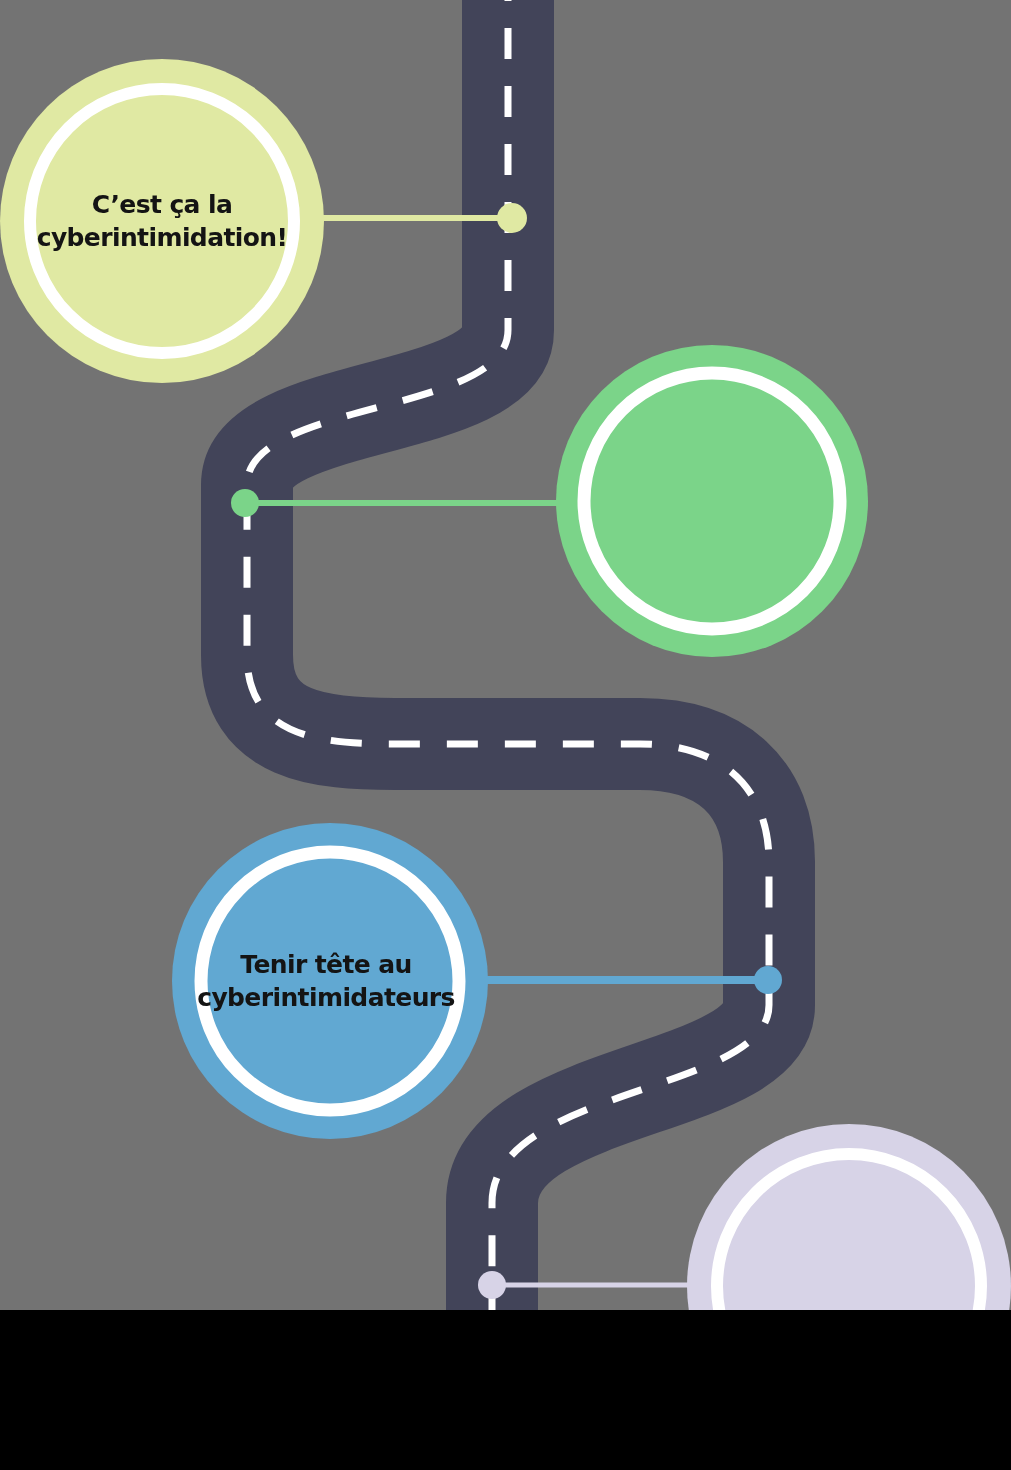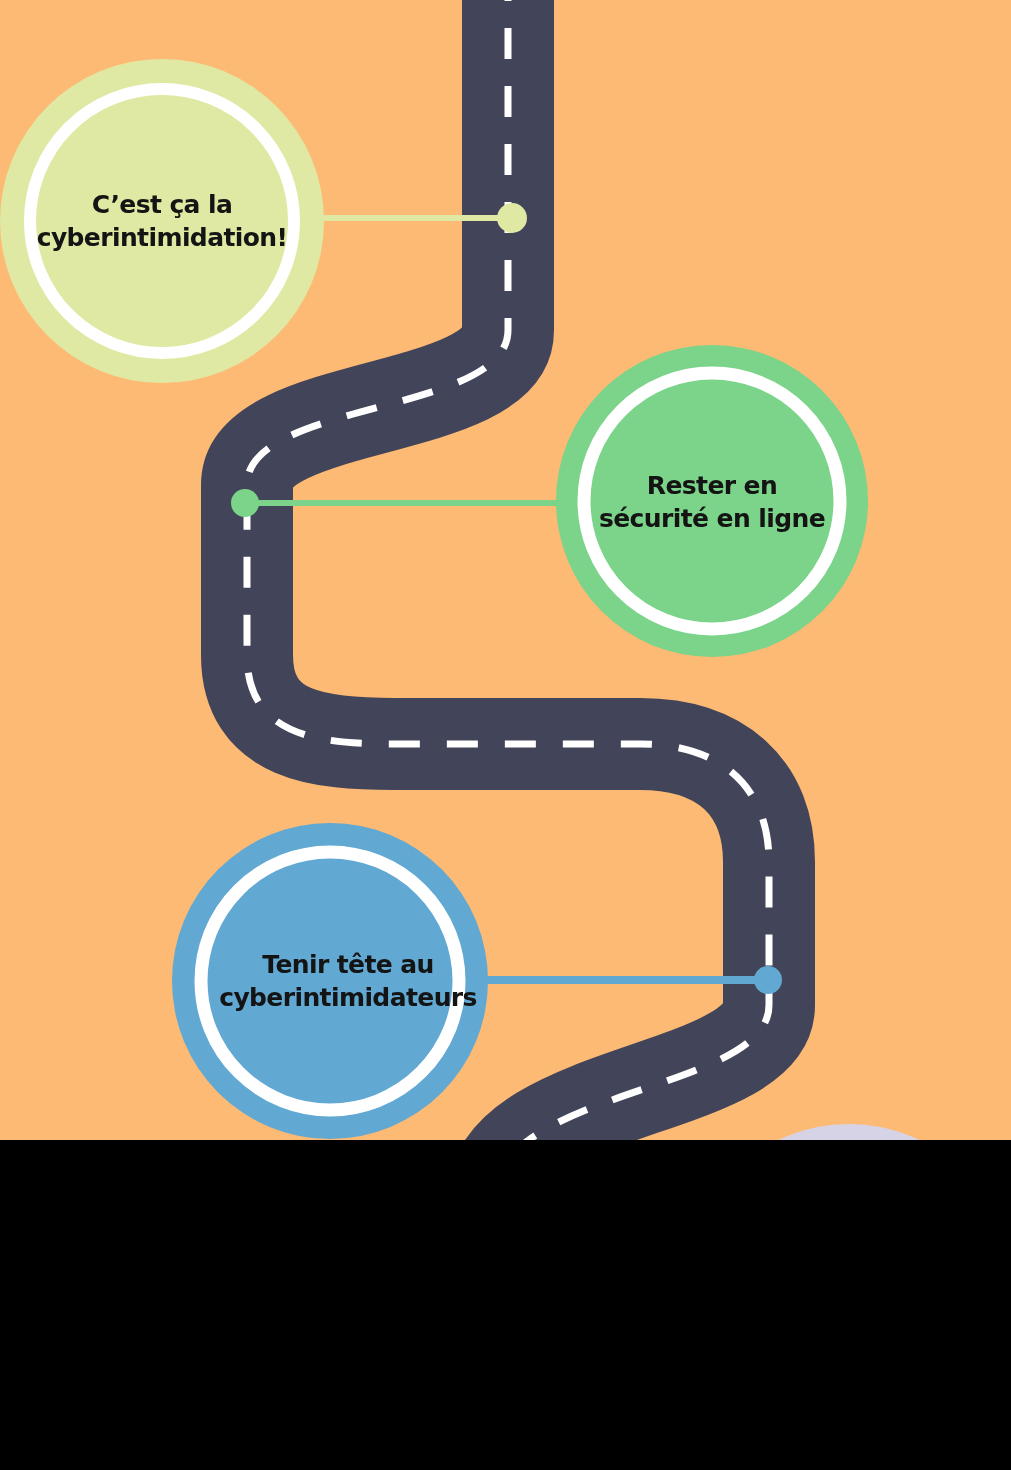--- a/index.html
+++ b/index.html
@@ -3,22 +3,22 @@
 <meta charset="utf-8">
 <style>
   html, body {
     margin: 0;
     padding: 0;
     background: #000;
   }
   .canvas {
     position: relative;
     width: 1011px;
-    height: 1140px;
-    background: #fdba74;
+    height: 1310px;
+    background: #737373;
     overflow: hidden;
     font-family: "DejaVu Sans", sans-serif;
   }
   .road-svg {
     position: absolute;
     left: 0;
     top: 0;
     width: 1011px;
     height: 1470px;
     display: block;
@@ -29,21 +29,21 @@
     text-align: center;
     font-weight: bold;
     font-size: 25px;
     line-height: 1.3;
     letter-spacing: -0.6px;
     color: #141414;
     white-space: normal;
   }
   .stop-label.l1 { left: 162px; top: 221px; width: 262px; }
   .stop-label.l2 { left: 712px; top: 502px; width: 232px; }
-  .stop-label.l3 { left: 348px; top: 981px; width: 292px; }
+  .stop-label.l3 { left: 326px; top: 981px; width: 292px; }
   .stop-label.l4 { left: 849px; top: 1286px; width: 258px; }
 </style>
 </head>
 <body>
 
 <div class="canvas">
 
   <svg class="road-svg" viewBox="0 0 1011 1470" xmlns="http://www.w3.org/2000/svg">
 
     <path d="M508,-30 L508,330 C508,415 247,400 247,485 L247,655 C247,737 320,744 395,744 L640,744 C722,744 769,788 769,862 L769,1005 C769,1093 492,1087 492,1203 L492,1500" fill="none" stroke-width="92" stroke-linejoin="round" stroke-linecap="butt" stroke="#424459"></path>
@@ -75,16 +75,15 @@
       <circle cx="330" cy="981" r="129" fill="none" stroke-width="13" stroke="#ffffff"></circle>
     </g>
 
     <g>
       <circle cx="849" cy="1286" r="162" fill="#d7d3e7"></circle>
       <circle cx="849" cy="1286" r="132" fill="none" stroke-width="12" stroke="#ffffff"></circle>
     </g>
   </svg>
 
   <div class="stop-label l1">C’est ça la cyberintimidation!</div>
-  <div class="stop-label l2">Rester en sécurité en ligne</div>
   <div class="stop-label l3">Tenir tête au cyberintimidateurs</div>
 
 </div>
 
 </body></html>

